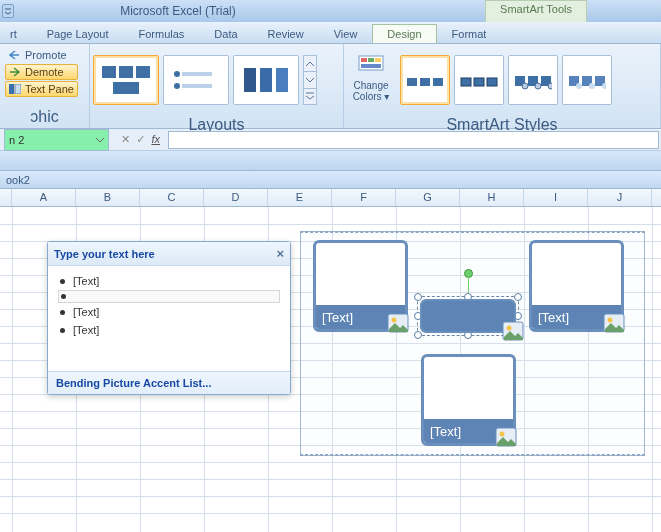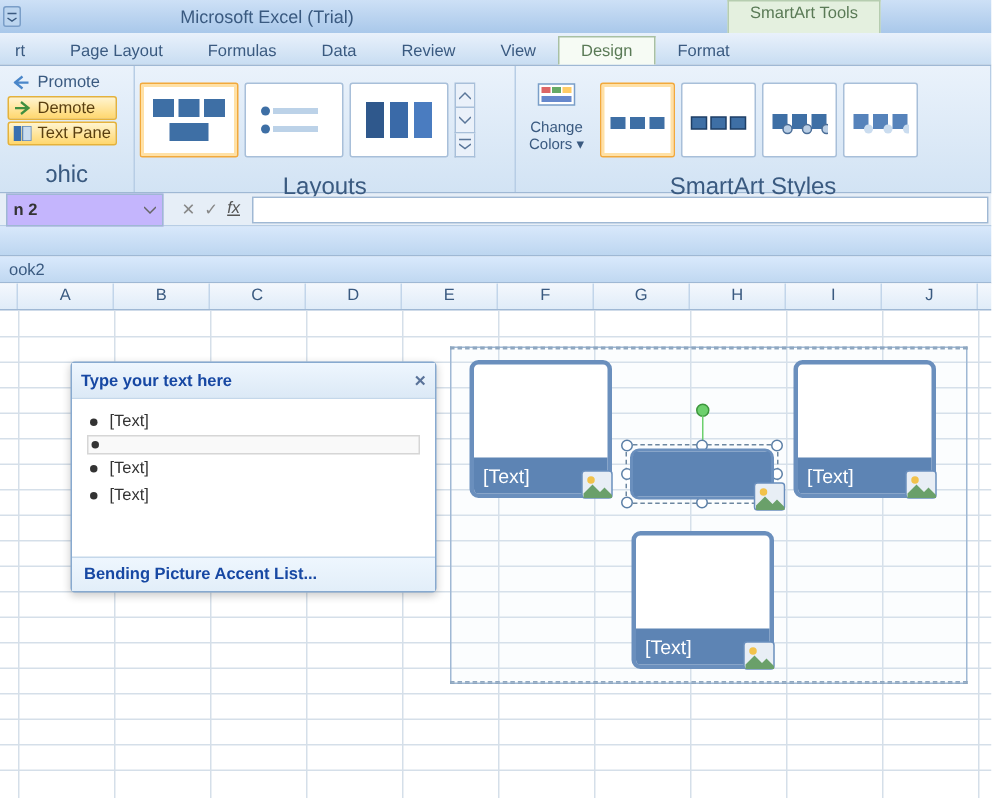--- a/index.html
+++ b/index.html
@@ -33,21 +33,21 @@
 .gallery-item.sel { border: 1px solid #f2a93c; box-shadow: 0 0 0 2px #ffe1a6 inset; }
 .layout-thumb svg { width: 52px; height: 36px; }
 
 .change-colors { width: 48px; height: 60px; display: flex; flex-direction: column; align-items: center; justify-content: center; gap: 2px; color: #3a5a80; cursor: pointer; text-align: center; border: 1px solid transparent; border-radius: 2px; }
 .style-item { width: 50px; height: 50px; background: #fff; border: 1px solid #a8bfd9; border-radius: 2px; display: flex; align-items: center; justify-content: center; cursor: pointer; }
 .style-item.sel { border: 1px solid #f2a93c; box-shadow: 0 0 0 2px #ffe1a6 inset; }
 .style-item svg { width: 38px; height: 32px; }
 
 
 .namebar { height: 22px; border-bottom: 1px solid #b7cde5; display: flex; align-items: center; background: #e6eef7; }
-.namebox { width: 105px; height: 18px; margin: 0 4px; background: #c4b5fd; border: 1px solid #9fb8d4; padding: 10px 4px; display: flex; align-items: center; justify-content: space-between; color: #333; font-weight: bold; }
+.namebox { width: 105px; height: 18px; margin: 0 4px; background: #86efac; border: 1px solid #9fb8d4; padding: 10px 4px; display: flex; align-items: center; justify-content: space-between; color: #333; }
 .fx-icons { display: flex; gap: 6px; padding: 0 8px; color: #888; }
 .fx-label { font-style: italic; color: #555; text-decoration: underline; }
 .fxbar { flex: 1; height: 18px; background: #fff; border: 1px solid #9fb8d4; margin-right: 2px; }
 
 
 .docband { height: 20px; background: linear-gradient(#d8e8fb,#bdd6f0); border-bottom: 1px solid #9fb8d4; }
 .winbar { height: 18px; background: linear-gradient(#d9e9fc,#c0d8f1); border-bottom: 1px solid #9fb8d4; display: flex; align-items: center; padding-left: 6px; color: #3a5a80; font-size: 11px; }
 
 .sheet { position: relative; background: #fff; height: 343px; }
 .colhdrs { display: flex; height: 18px; background: linear-gradient(#f4f8fd,#e0ecf8); border-bottom: 1px solid #9fb8d4; }

